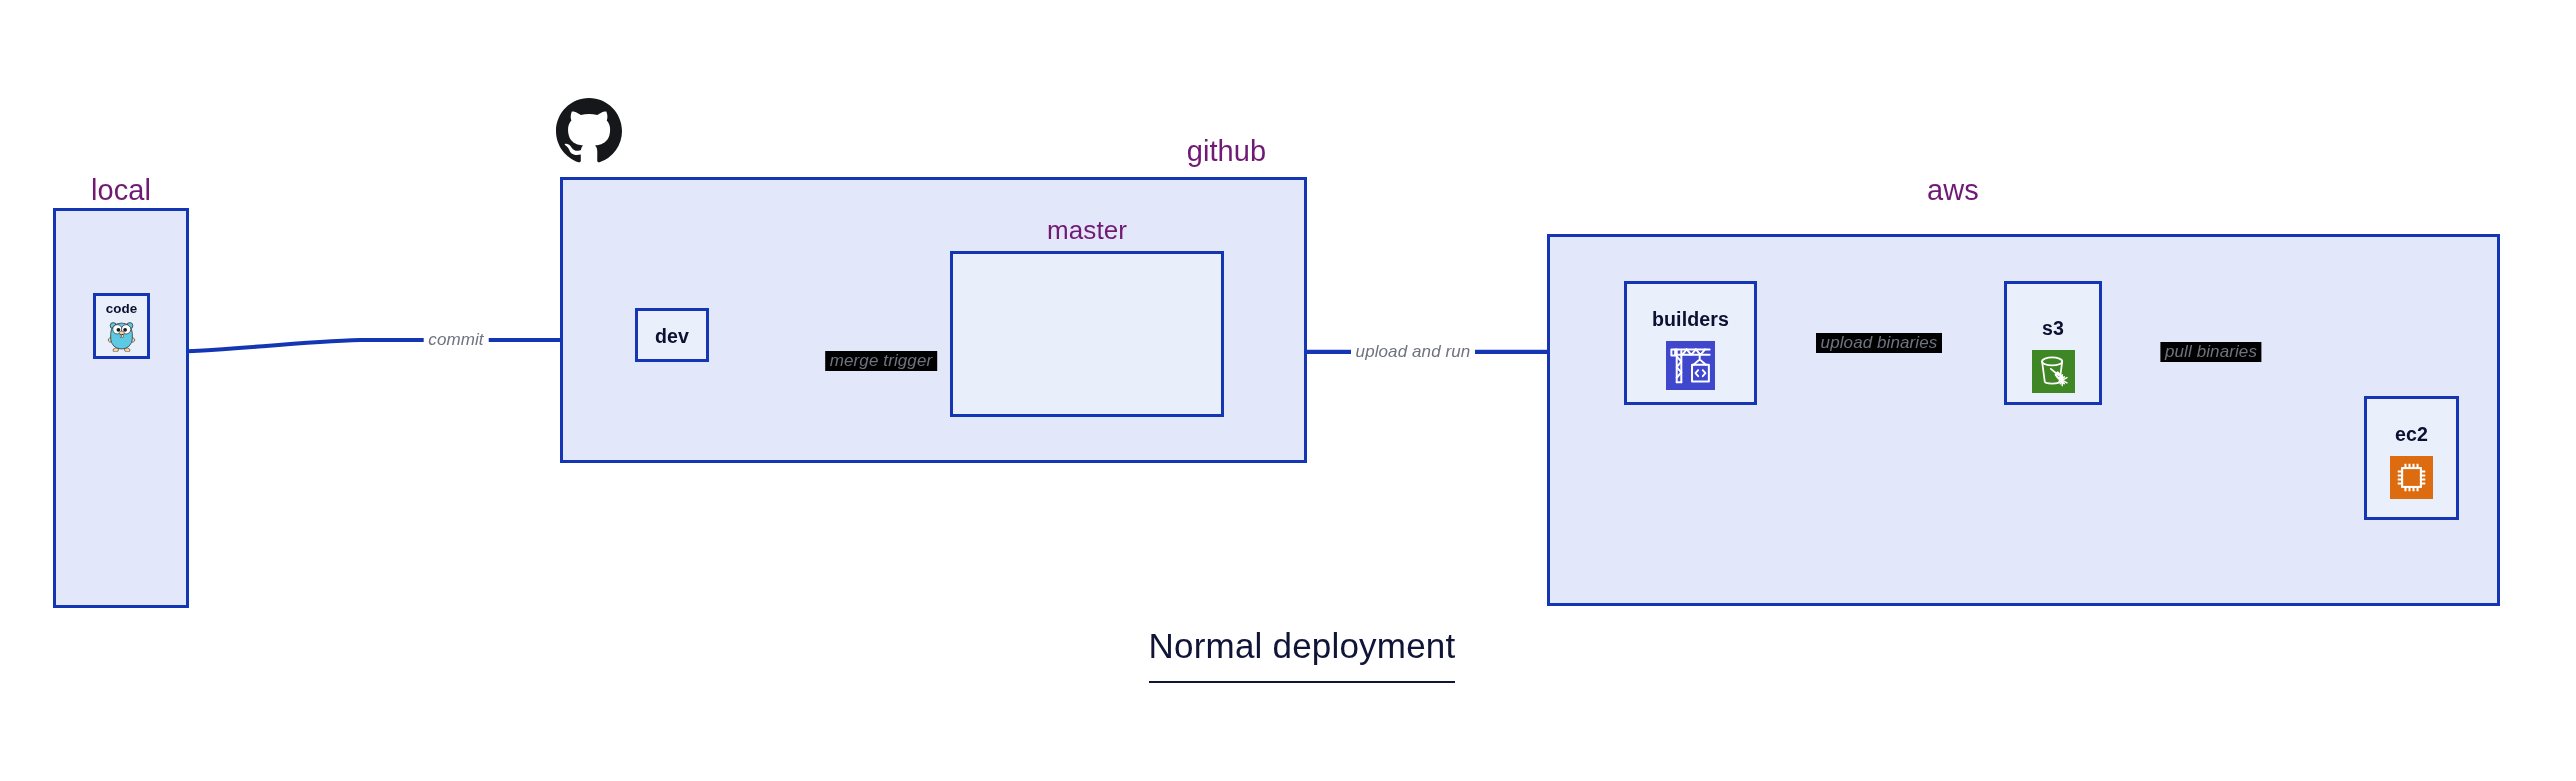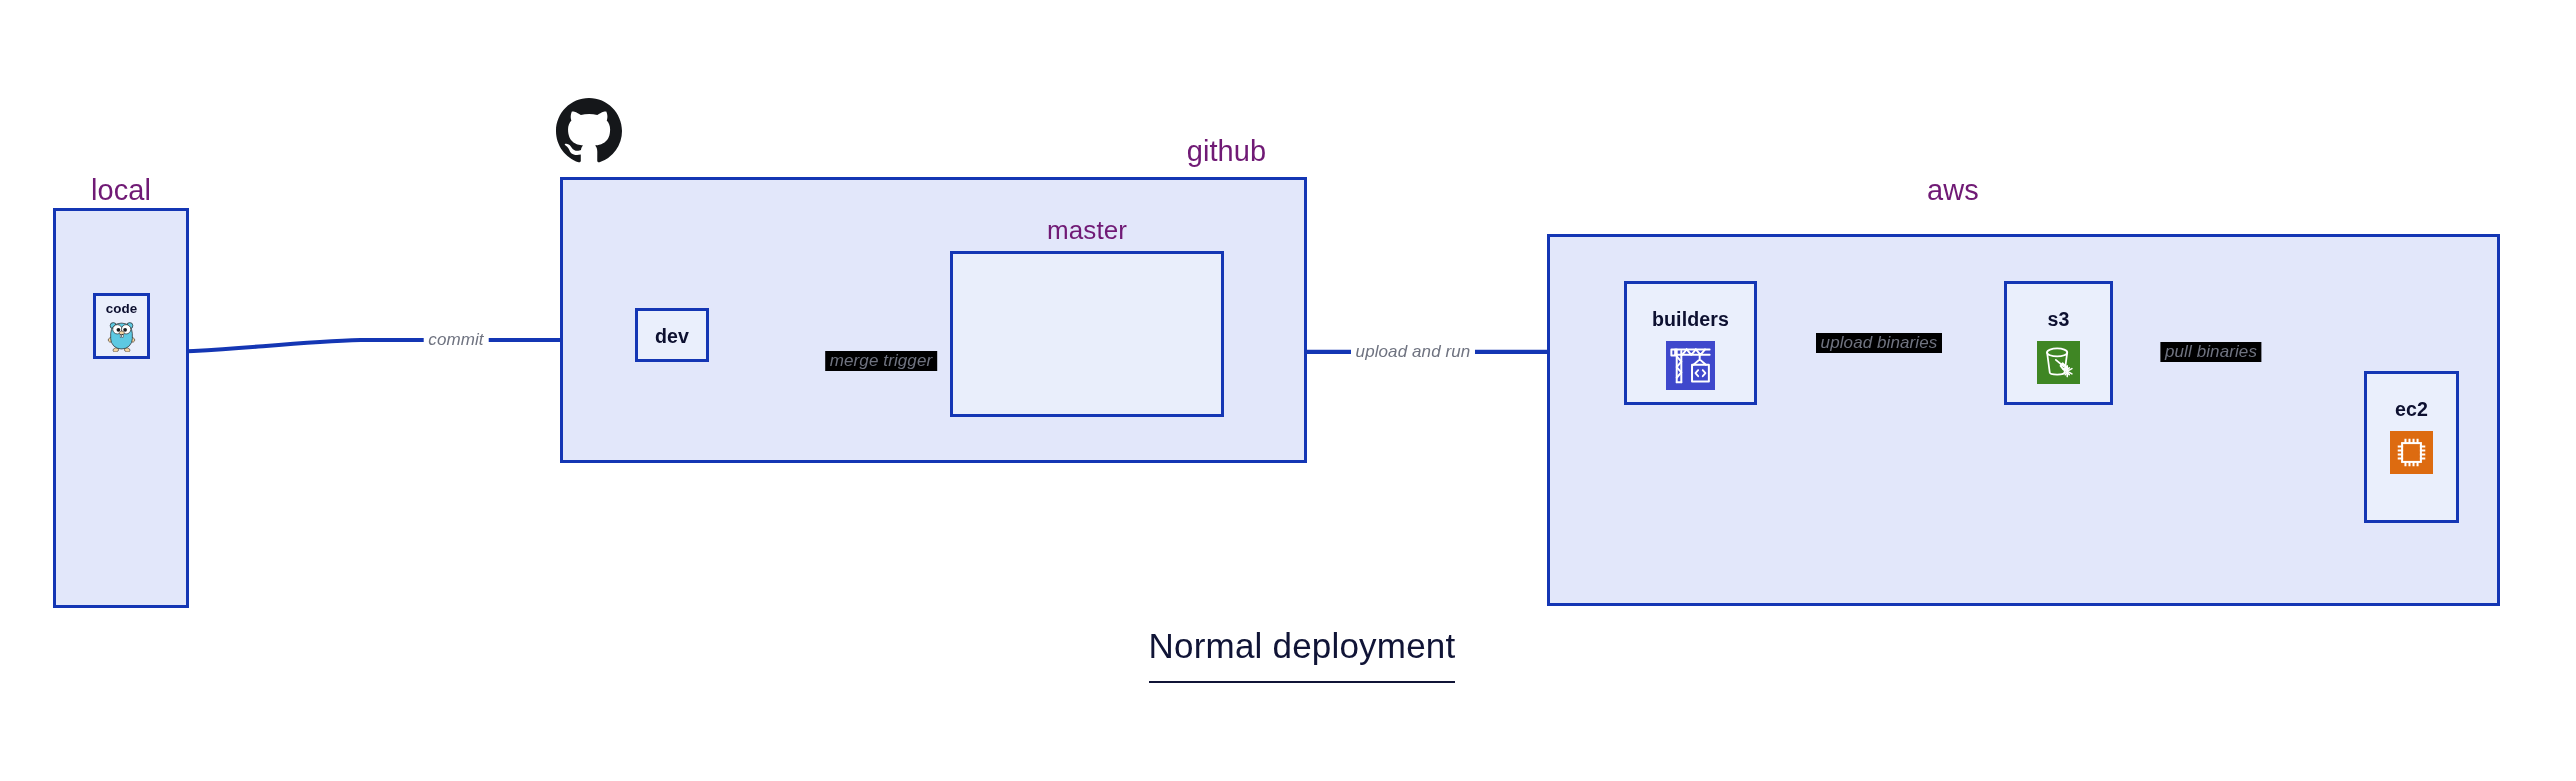--- a/index.html
+++ b/index.html
@@ -238,21 +238,21 @@
           <rect x="34" y="31" width="22" height="22"></rect>
         </g>
         <g fill="none" stroke="#ffffff" stroke-width="2.4" stroke-linejoin="round" stroke-linecap="round">
           <path d="M 42 38 L 38.5 42 L 42 46"></path>
           <path d="M 48 38 L 51.5 42 L 48 46"></path>
         </g>
       </svg>
     </div>
   </div>
 
-  <div class="node" style="left:2004px; top:281px; width:109px; height:124px;">
+  <div class="node" style="left:2004px; top:281px; width:98px; height:124px;justify-content:center;">
     <div class="node-label">s3</div>
     <div class="node-icon">
       <svg width="43" height="43" viewBox="0 0 64 64" xmlns="http://www.w3.org/2000/svg">
         <rect x="0" y="0" width="64" height="64" fill="#3f8624"></rect>
         <g fill="none" stroke="#ffffff" stroke-width="2.6" stroke-linejoin="round" stroke-linecap="round">
 
           <ellipse cx="30" cy="17" rx="15" ry="6"></ellipse>
           <path d="M 15 17 L 19 47 C 19 51 41 51 41 47 L 45 17"></path>
 
           <path d="M 28 28 L 40 38"></path>
@@ -263,21 +263,21 @@
           <path d="M 45 37 L 45 53"></path>
           <path d="M 38 41 L 52 49"></path>
           <path d="M 52 41 L 38 49"></path>
           <path d="M 42 40 L 45 43 L 48 40"></path>
           <path d="M 42 50 L 45 47 L 48 50"></path>
         </g>
       </svg>
     </div>
   </div>
 
-  <div class="node" style="left:2364px; top:371px; width:95px; height:152px;">
+  <div class="node" style="left:2364px; top:396px; width:95px; height:124px;">
     <div class="node-label">ec2</div>
     <div class="node-icon">
       <svg width="43" height="43" viewBox="0 0 64 64" xmlns="http://www.w3.org/2000/svg">
         <rect x="0" y="0" width="64" height="64" fill="#dd6b10"></rect>
         <g fill="none" stroke="#ffffff" stroke-width="3" stroke-linecap="square">
           <rect x="18" y="18" width="28" height="28"></rect>
           <path d="M 23 18 L 23 13 M 29 18 L 29 13 M 35 18 L 35 13 M 41 18 L 41 13"></path>
           <path d="M 23 46 L 23 51 M 29 46 L 29 51 M 35 46 L 35 51 M 41 46 L 41 51"></path>
           <path d="M 18 23 L 13 23 M 18 29 L 13 29 M 18 35 L 13 35 M 18 41 L 13 41"></path>
           <path d="M 46 23 L 51 23 M 46 29 L 51 29 M 46 35 L 51 35 M 46 41 L 51 41"></path>

